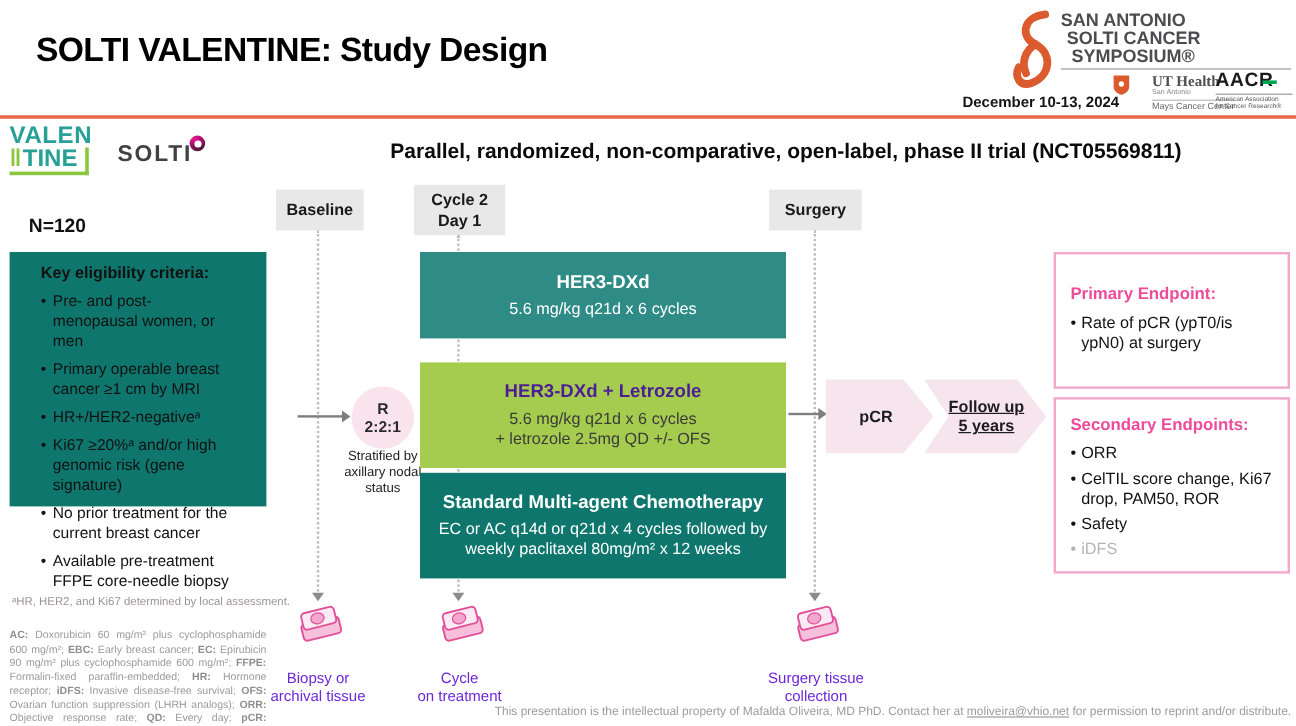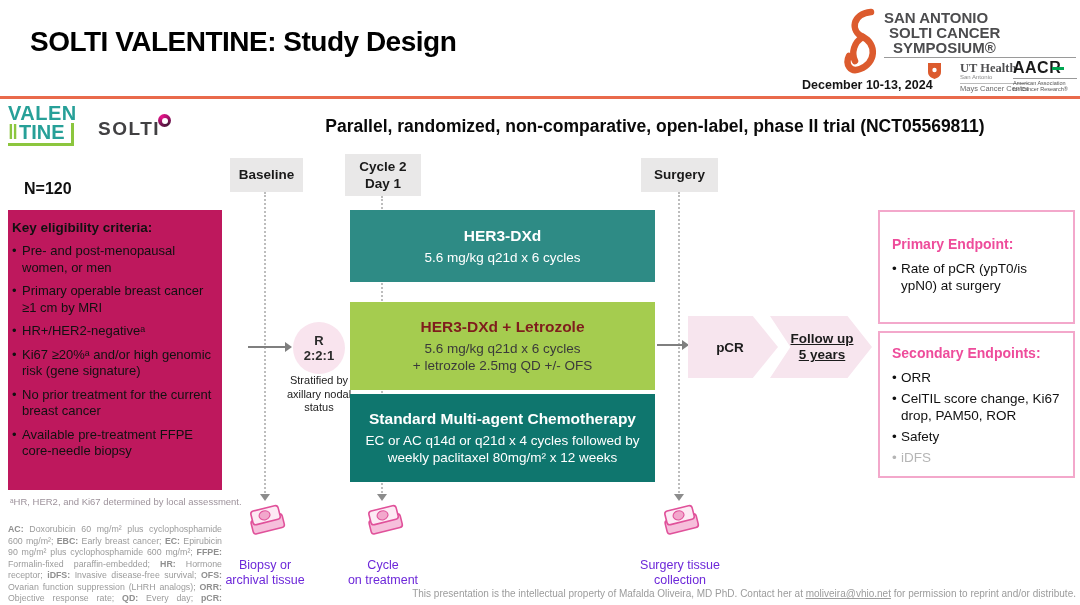--- a/index.html
+++ b/index.html
@@ -46,21 +46,21 @@
 
   
   .dotline{border-left:2px dotted #BDBDBD;width:0;z-index:0;}
   .dot1{left:264px;top:192px;height:304px;}
   .dot2{left:381px;top:196px;height:300px;}
   .dot3{left:678px;top:192px;height:304px;}
   .downhead{width:0;height:0;border-left:5px solid transparent;border-right:5px solid transparent;
             border-top:7px solid #8C8C8C;z-index:0;}
 
   
-  .elig{left:8px;top:210px;width:214px;height:280px;background:#be185d;box-sizing:border-box;padding:10px 4px;}
+  .elig{left:8px;top:210px;width:214px;height:212px;background:#0f766e;box-sizing:border-box;padding:10px 26px;}
   .elig-title{font-size:13.5px;font-weight:bold;margin-bottom:8px;}
   .elig ul{margin:0;padding:0;list-style:none;}
   .elig li{font-size:13px;line-height:16.5px;margin-bottom:7px;padding-left:10px;position:relative;}
   .elig li::before{content:"•";position:absolute;left:0;}
   .elig-foot{left:10px;top:496px;font-size:9.5px;color:#9D929B;}
   .abbr{left:8px;top:524px;width:214px;font-size:8.8px;line-height:11.5px;color:#9B9B9B;text-align:justify;}
   .abbr b{color:#8F8F8F;}
 
   
   .rcirc{left:293px;top:322px;width:52px;height:52px;border-radius:50%;background:#F9E4EE;text-align:center;
@@ -70,21 +70,21 @@
              border-left:7px solid #7F7F7F;z-index:1;}
   .strat{left:274px;top:374px;width:90px;text-align:center;font-size:11px;line-height:13.5px;color:#222;}
 
   
   .arm{left:350px;width:305px;box-sizing:border-box;text-align:center;display:flex;flex-direction:column;
        justify-content:center;z-index:2;}
   .arm .t{font-size:15.5px;font-weight:bold;margin-bottom:4px;}
   .arm .s{font-size:13.5px;line-height:17px;}
   .arm1{top:210px;height:72px;background:#2E8B85;color:#fff;}
   .arm2{top:302px;height:88px;background:#A5CC4F;color:#3A3A3A;}
-  .arm2 .t{color:#7f1d1d;text-align:center;}
+  .arm2 .t{color:#4c1d95;text-align:center;}
   .arm3{top:394px;height:88px;background:#0f766e;color:#fff;}
 
   
   .chev{background:#F7E5EE;display:flex;align-items:center;justify-content:center;text-align:center;
         font-weight:bold;font-size:13.5px;color:#1c1c1c;z-index:2;}
   .chev-pcr{left:688px;top:316px;width:90px;height:62px;
             clip-path:polygon(0 0,72% 0,100% 50%,72% 100%,0 100%);padding-right:18px;box-sizing:border-box;padding-left:12px;}
   .chev-fu{left:770px;top:316px;width:102px;height:62px;line-height:16px;
            clip-path:polygon(0 0,76% 0,100% 50%,76% 100%,0 100%,20% 50%);padding-left:16px;padding-right:14px;box-sizing:border-box;text-decoration:underline;}
 

